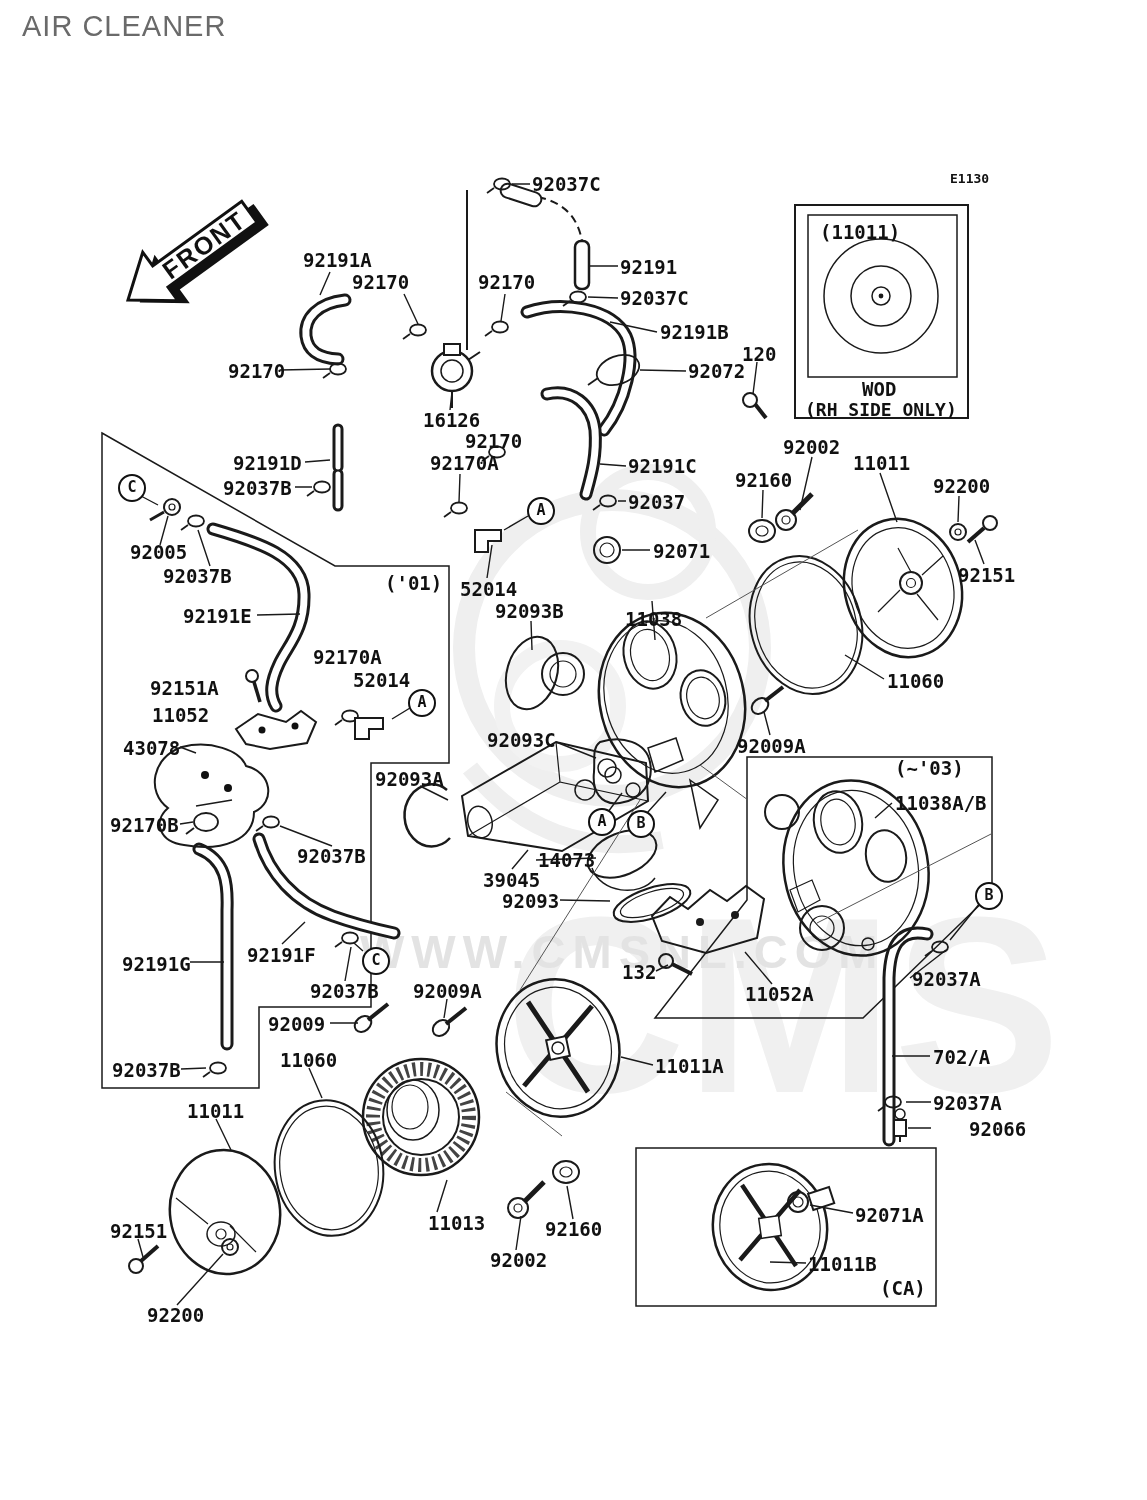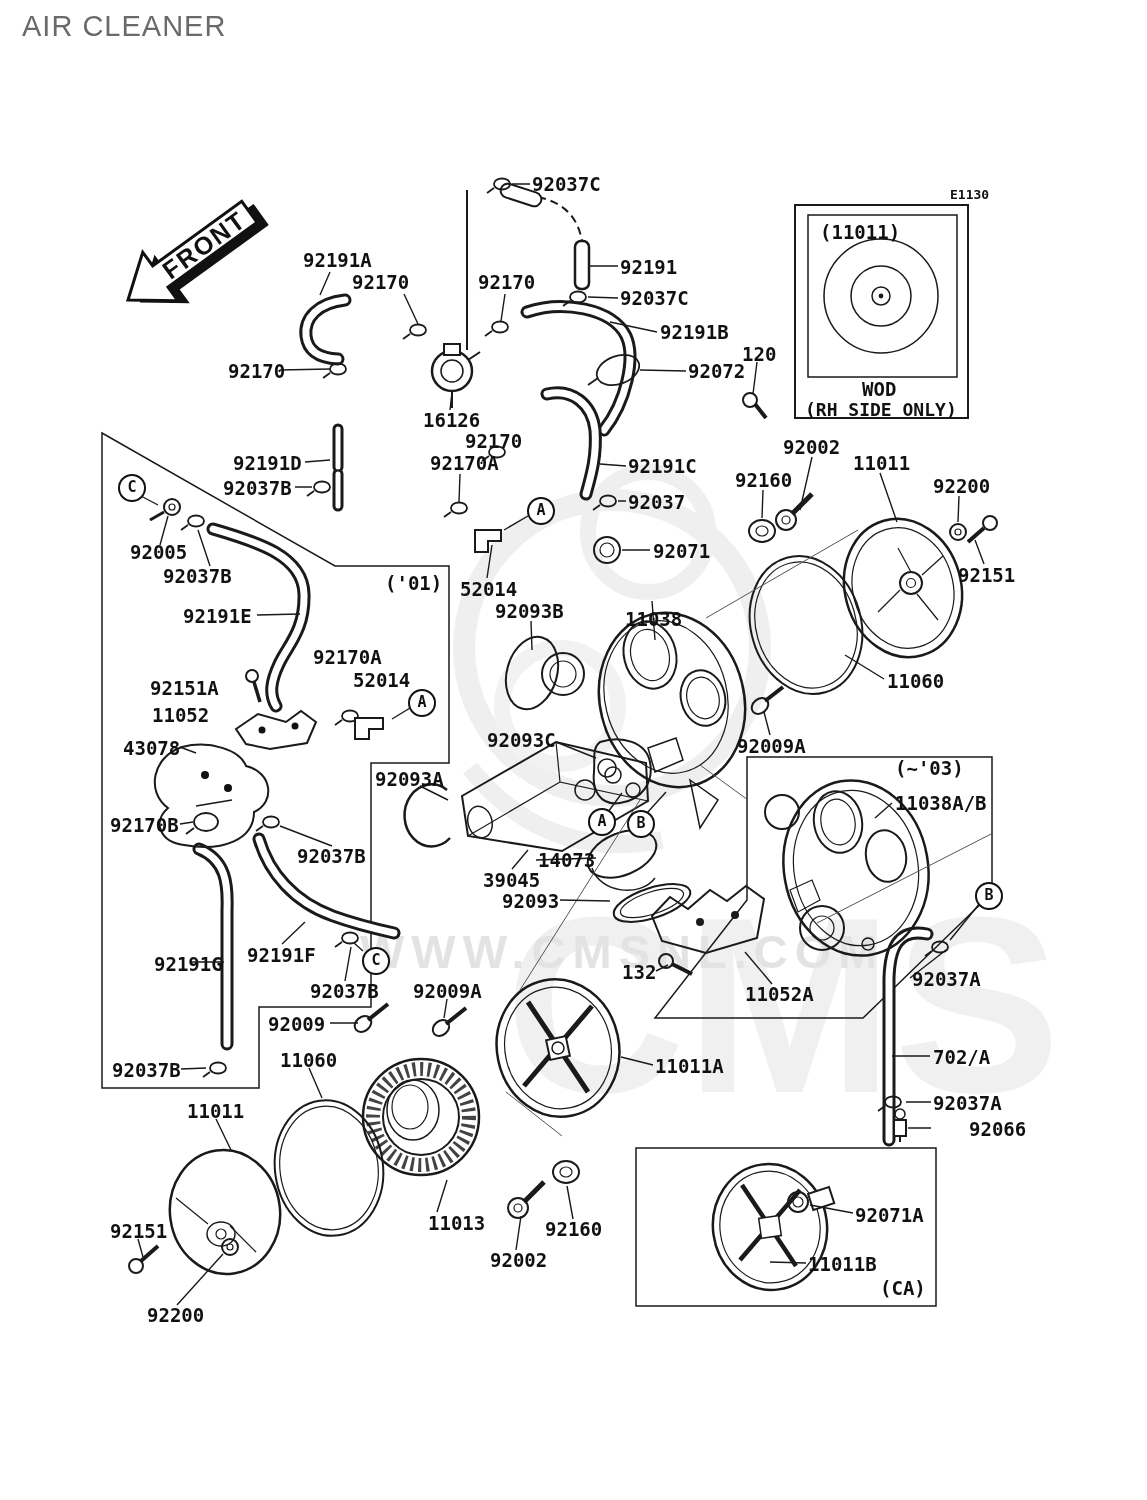--- a/index.html
+++ b/index.html
@@ -364,21 +364,21 @@
       <div class="plabel" style="left: 737px; top: 737px;">92009A</div>
       <div class="plabel" style="left: 887px; top: 672px;">11060</div>
       <div class="plabel" style="left: 895px; top: 759px;">(~'03)</div>
       <div class="plabel" style="left: 895px; top: 794px;">11038A/B</div>
       <div class="plabel" style="left: 110px; top: 816px;">92170B</div>
       <div class="plabel" style="left: 297px; top: 847px;">92037B</div>
       <div class="plabel" style="left: 538px; top: 851px;">14073</div>
       <div class="plabel" style="left: 483px; top: 871px;">39045</div>
       <div class="plabel" style="left: 502px; top: 892px;">92093</div>
       <div class="plabel" style="left: 247px; top: 946px;">92191F</div>
-      <div class="plabel" style="left: 122px; top: 955px; margin-left: 32px;">92191G</div>
+      <div class="plabel" style="left: 122px; top: 955px;">92191G</div>
       <div class="plabel" style="left: 310px; top: 982px;">92037B</div>
       <div class="plabel" style="left: 413px; top: 982px;">92009A</div>
       <div class="plabel" style="left: 622px; top: 963px;">132</div>
       <div class="plabel" style="left: 745px; top: 985px;">11052A</div>
       <div class="plabel" style="left: 912px; top: 970px;">92037A</div>
       <div class="plabel" style="left: 268px; top: 1015px;">92009</div>
       <div class="plabel" style="left: 112px; top: 1061px;">92037B</div>
       <div class="plabel" style="left: 280px; top: 1051px;">11060</div>
       <div class="plabel" style="left: 933px; top: 1048px;">702/A</div>
       <div class="plabel" style="left: 933px; top: 1094px;">92037A</div>
@@ -386,21 +386,21 @@
       <div class="plabel" style="left: 187px; top: 1102px;">11011</div>
       <div class="plabel" style="left: 655px; top: 1057px;">11011A</div>
       <div class="plabel" style="left: 110px; top: 1222px;">92151</div>
       <div class="plabel" style="left: 408px; top: 1214px; margin-left: 20px;">11013</div>
       <div class="plabel" style="left: 545px; top: 1220px;">92160</div>
       <div class="plabel" style="left: 490px; top: 1251px;">92002</div>
       <div class="plabel" style="left: 147px; top: 1306px;">92200</div>
       <div class="plabel" style="left: 855px; top: 1206px;">92071A</div>
       <div class="plabel" style="left: 808px; top: 1255px;">11011B</div>
       <div class="plabel" style="left: 880px; top: 1279px;">(CA)</div>
-      <div class="plabel small" style="left: 950px; top: 172px; margin-top: 16px;">E1130</div>
+      <div class="plabel small" style="left: 950px; top: 172px;">E1130</div>
       <div class="plabel" style="left: 820px; top: 223px;">(11011)</div>
       <div class="plabel" style="left: 862px; top: 380px;">WOD</div>
       <div class="plabel inset-caption" style="left: 805px; top: 401px;">(RH SIDE ONLY)</div>
     </div>
 <div id="refs">
       <div class="refc" style="left: 118px; top: 474px;">C</div>
       <div class="refc" style="left: 527px; top: 497px;">A</div>
       <div class="refc" style="left: 408px; top: 689px;">A</div>
       <div class="refc" style="left: 588px; top: 808px;">A</div>
       <div class="refc" style="left: 627px; top: 810px;">B</div>

